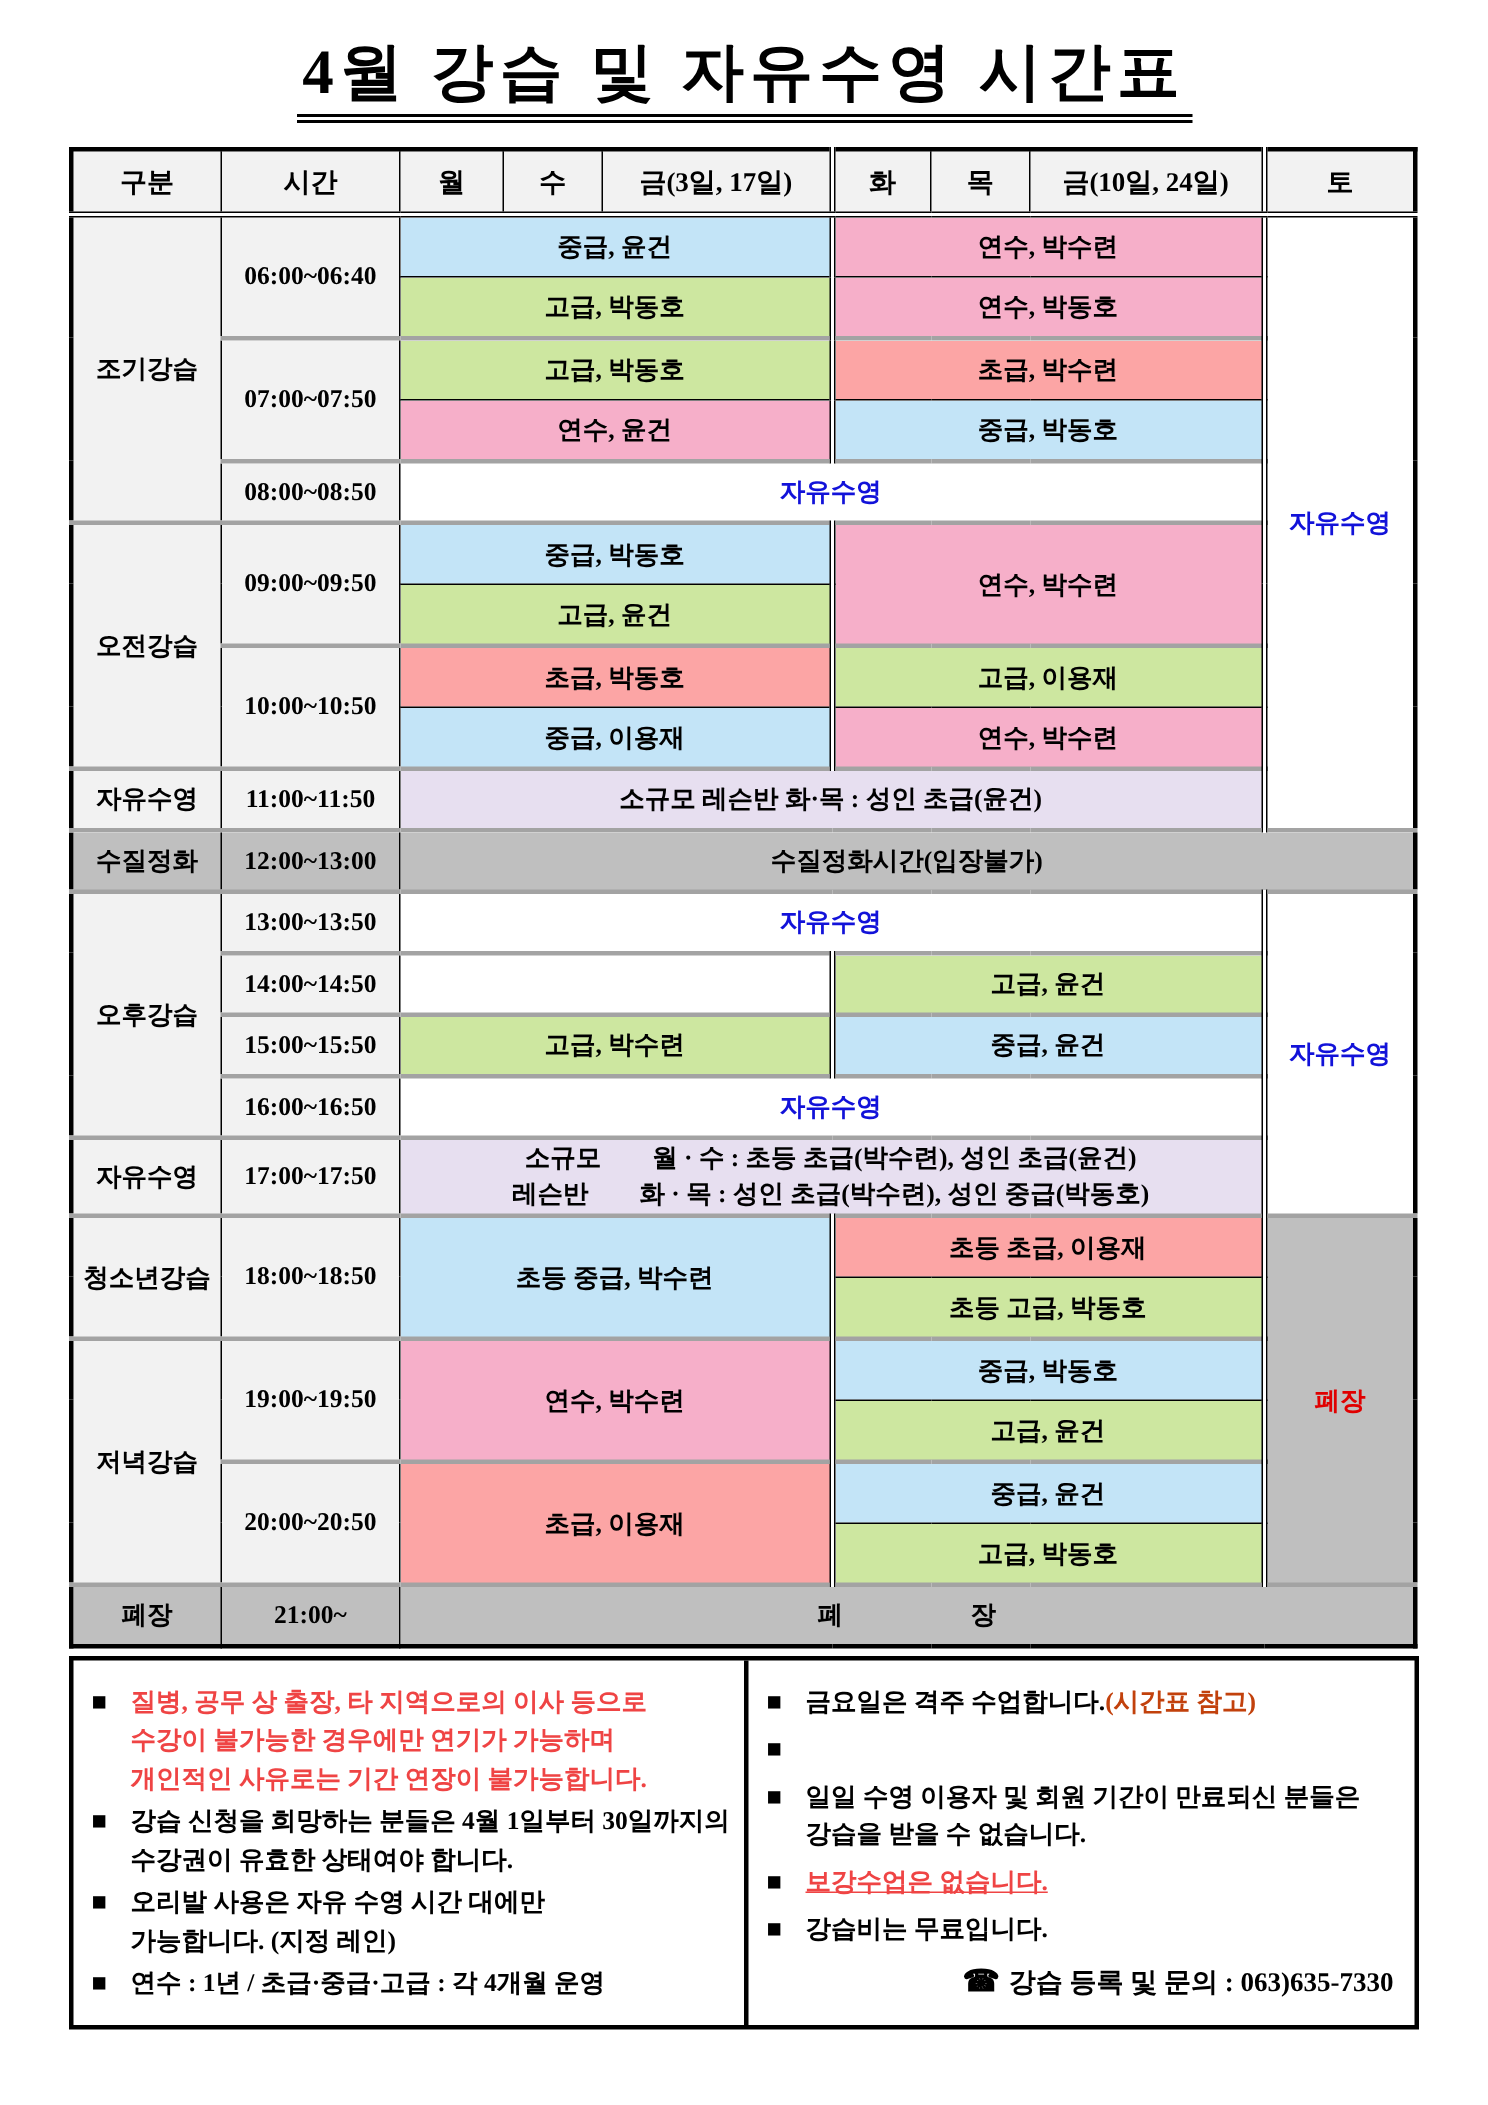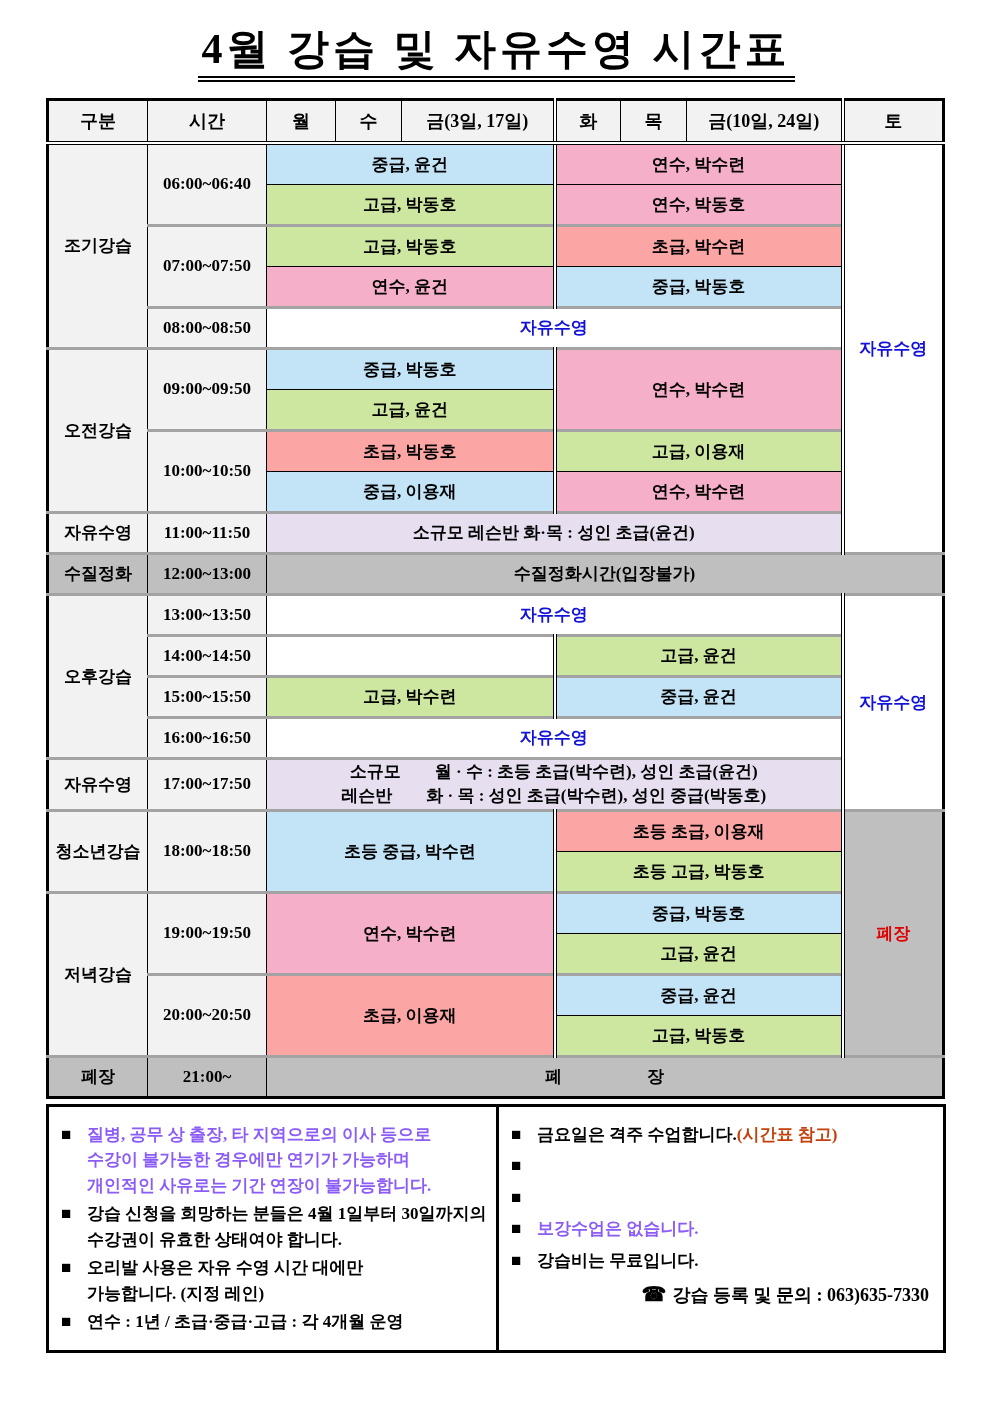--- a/index.html
+++ b/index.html
@@ -62,23 +62,23 @@
   }
   .ncol{padding:12px 8px 12px 12px;box-sizing:border-box;}
   .nleft{width:450px;border-right:3px solid #000;}
   .nright{width:444px;display:flex;flex-direction:column;}
   .note{
     display:flex;gap:8px;margin:3px 0;
     font-size:17px;font-weight:bold;line-height:1.5;
   }
   .bullet{flex:0 0 18px;line-height:1.5;}
   .ntext{white-space:pre-line;}
-  .note.redtxt .ntext{color:#8b5cf6;}
+  .note.redtxt .ntext{color:#ef4444;}
   .blue-t{color:#c2410c;}
-  .und .ntext{}
+  .und .ntext{text-decoration:underline;}
   .phone-line{
     margin-top:6px;text-align:right;padding-right:6px;
     font-size:18px;font-weight:bold;
   }
   .phone-line .ph-icon{font-size:20px;margin-right:6px;}
 </style>
 </head>
 <body>
 
 <div class="page">
@@ -252,20 +252,22 @@
     <div class="ncol nright">
       <div class="note">
         <span class="bullet">■</span>
         <div class="ntext"><span>금요일은 격주 수업합니다.</span><span class="blue-t">(시간표 참고)</span></div>
       </div>
       <div class="note">
         <span class="bullet">■</span>
       </div>
       <div class="note">
         <span class="bullet">■</span>
+        <div class="ntext">일일 수영 이용자 및 회원 기간이 만료되신 분들은
+강습을 받을 수 없습니다.</div>
       </div>
       <div class="note redtxt und">
         <span class="bullet">■</span>
         <div class="ntext">보강수업은 없습니다.</div>
       </div>
       <div class="note">
         <span class="bullet">■</span>
         <div class="ntext">강습비는 무료입니다.</div>
       </div>
       <div class="phone-line">

